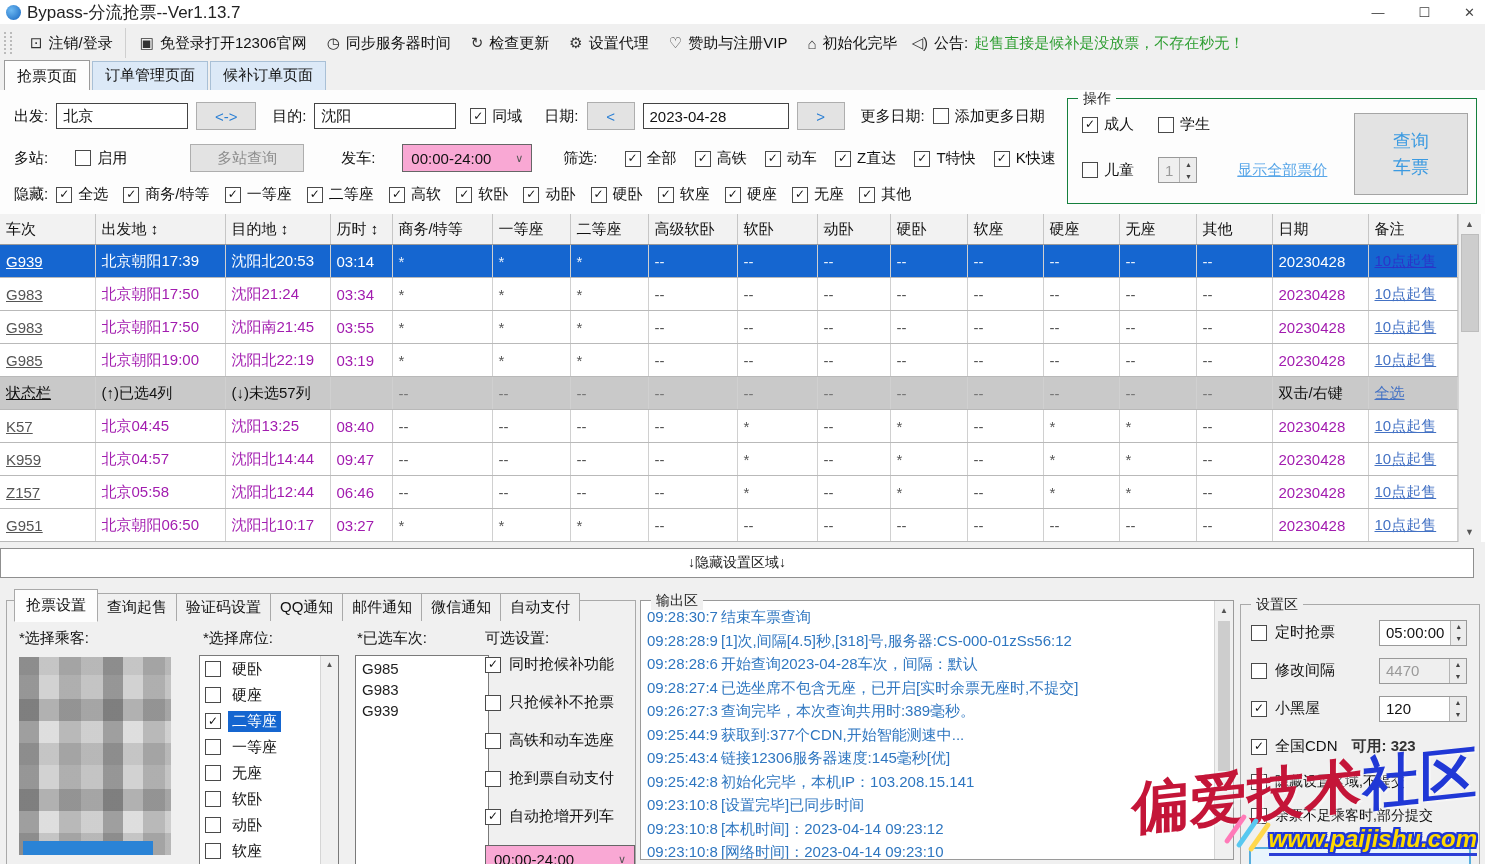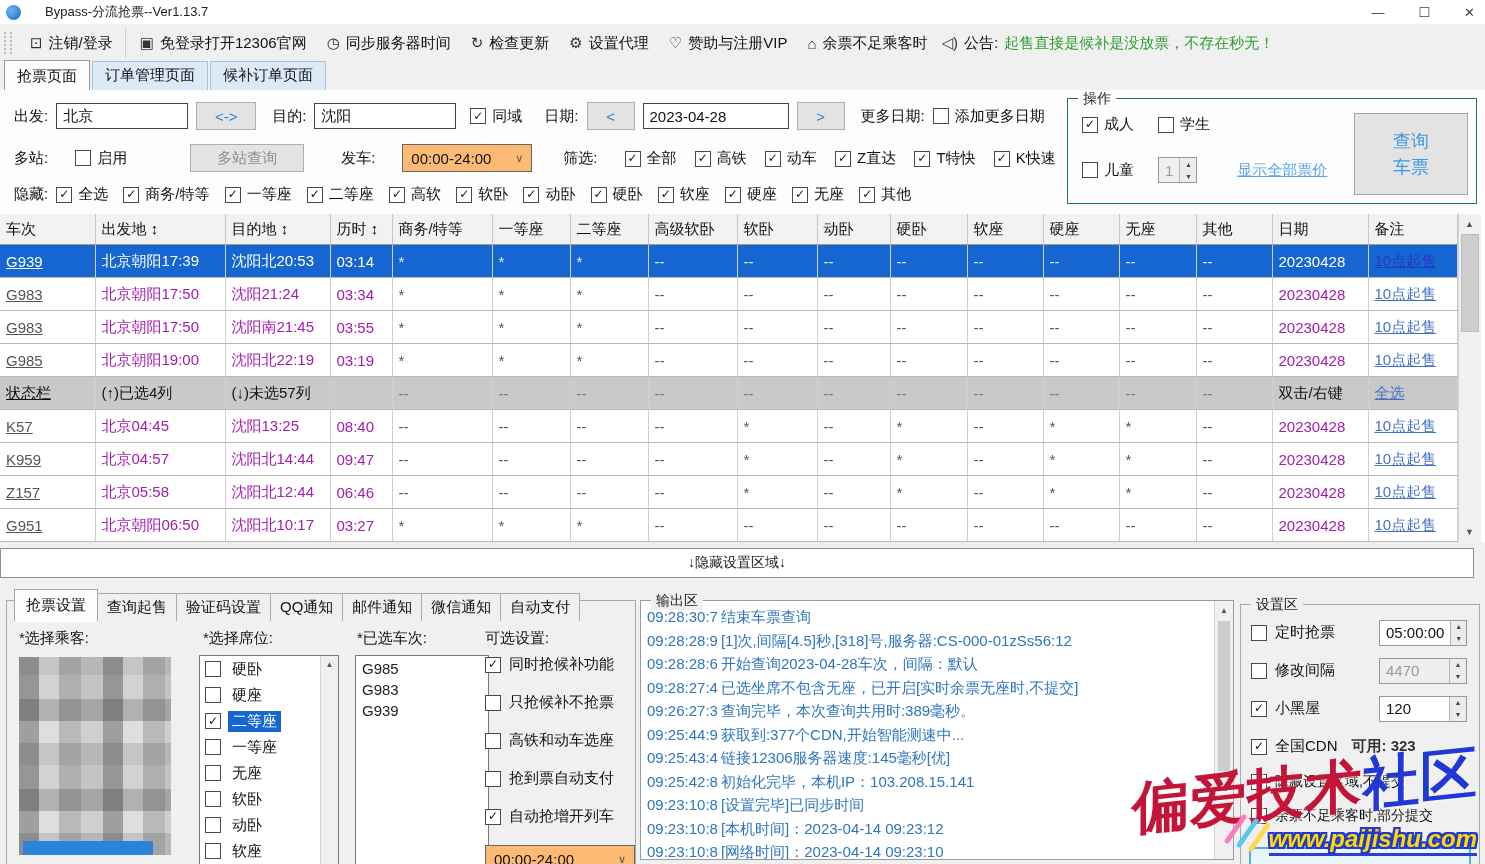--- a/index.html
+++ b/index.html
@@ -1,21 +1,21 @@
 <!DOCTYPE html>
 <html><head>
 <meta charset="utf-8">
 <style>
   html,body{margin:0;padding:0;background:#e9e9e9;font-family:"Liberation Sans","DejaVu Sans",sans-serif;}
   .app{position:relative;width:1485px;height:864px;background:#f0f0f0;overflow:hidden;font-size:15px;color:#111;}
 
   
   .titlebar{position:absolute;top:0;left:0;right:0;height:24px;background:#fff;display:flex;align-items:center;padding-left:6px;}
   .appicon{width:15px;height:15px;border-radius:50%;background:radial-gradient(circle at 35% 35%,#6db9f2,#1565c0);margin-right:6px;flex:none;}
-  .apptitle{font-size:13px;color:#222;margin-left:18px;}
+  .apptitle{font-size:17px;color:#222;}
   .wincontrols{position:absolute;right:10px;top:0;height:24px;display:flex;align-items:center;gap:34px;color:#444;font-size:13px;}
   .wincontrols span{cursor:default;}
 
   
   .toolbar{position:absolute;top:24px;left:0;right:0;height:38px;background:#f0f0f0;border-bottom:1px solid #e2e2e2;display:flex;align-items:center;padding-left:4px;}
   .grip{width:4px;height:22px;border-left:2px dotted #bbb;border-right:2px dotted #bbb;margin-right:8px;}
   .tbitems{display:flex;align-items:center;}
   .tbi{display:flex;align-items:center;gap:6px;padding:0 10px;height:30px;cursor:default;white-space:nowrap;}
   .tbi.withsep{border-left:1px solid #cfcfcf;margin-left:2px;padding-left:14px;}
   .tbicon{color:#333;font-size:15px;}
@@ -34,21 +34,21 @@
   .qrow2{top:54px;gap:27px;}
   .qrow3{top:94px;}
   .qlabel{color:#111;}
   .tinput{height:24px;border:1px solid #444;background:#fff;padding:0 6px;font-size:15px;font-family:inherit;color:#111;}
   .btn{display:inline-flex;align-items:center;justify-content:center;background:#e3e3e3;border:1px solid #aeaeae;height:26px;padding:0 10px;cursor:default;}
   .btn.blue{color:#2a7fd4;}
   .btn.disabled{color:#8e8e8e;}
   .cb{width:14px;height:14px;border:1px solid #4a4a4a;background:#fff;display:inline-flex;align-items:center;justify-content:center;flex:none;}
   .cb.checked::after{content:"✓";font-size:12px;font-weight:bold;color:#111;margin-top:-1px;}
   .cbitem{display:inline-flex;align-items:center;gap:6px;margin-right:14px;}
-  .dd{display:inline-flex;align-items:center;justify-content:space-between;border:1px solid #666;background:#fdba74;height:26px;padding:0 8px;gap:10px;}
+  .dd{display:inline-flex;align-items:center;justify-content:space-between;border:1px solid #666;background:#f9a8d4;height:26px;padding:0 8px;gap:10px;}
   .dd .arrow{color:#555;font-size:11px;}
   .spin{display:inline-flex;align-items:stretch;border:1px solid #999;background:#fff;height:24px;}
   .spin .val{display:flex;align-items:center;padding:0 6px;}
   .spin .arrows{display:flex;flex-direction:column;width:16px;border-left:1px solid #b5b5b5;}
   .spin .arrows span{flex:1;display:flex;align-items:center;justify-content:center;font-size:7px;color:#444;background:#ececec;}
   .spin.disabled{background:#efefef;color:#9a9a9a;}
   .groupbox{position:absolute;border:1px solid #15803d;}
   .gb-title{position:absolute;top:-9px;left:10px;background:inherit;padding:0 5px;font-size:14px;color:#222;}
   .opsbox{top:8px;right:8px;width:408px;height:104px;background:#fdfdfd;}
   .opsrow{position:absolute;left:14px;display:flex;align-items:center;gap:10px;}
@@ -177,21 +177,21 @@
           <span>设置代理</span>
         </span>
 
         <span class="tbi">
           <span class="tbicon">♡</span>
           <span>赞助与注册VIP</span>
         </span>
 
         <span class="tbi">
           <span class="tbicon">⌂</span>
-          <span>余票不足乘客时</span>
+          <span>初始化完毕</span>
         </span>
       </div>
     <div class="announce">
       <span class="tbicon">◁)</span>
       <span>公告:</span>
       <span class="txt">起售直接是候补是没放票，不存在秒无！</span>
     </div>
   </div>
 
   <div class="tabstrip">

